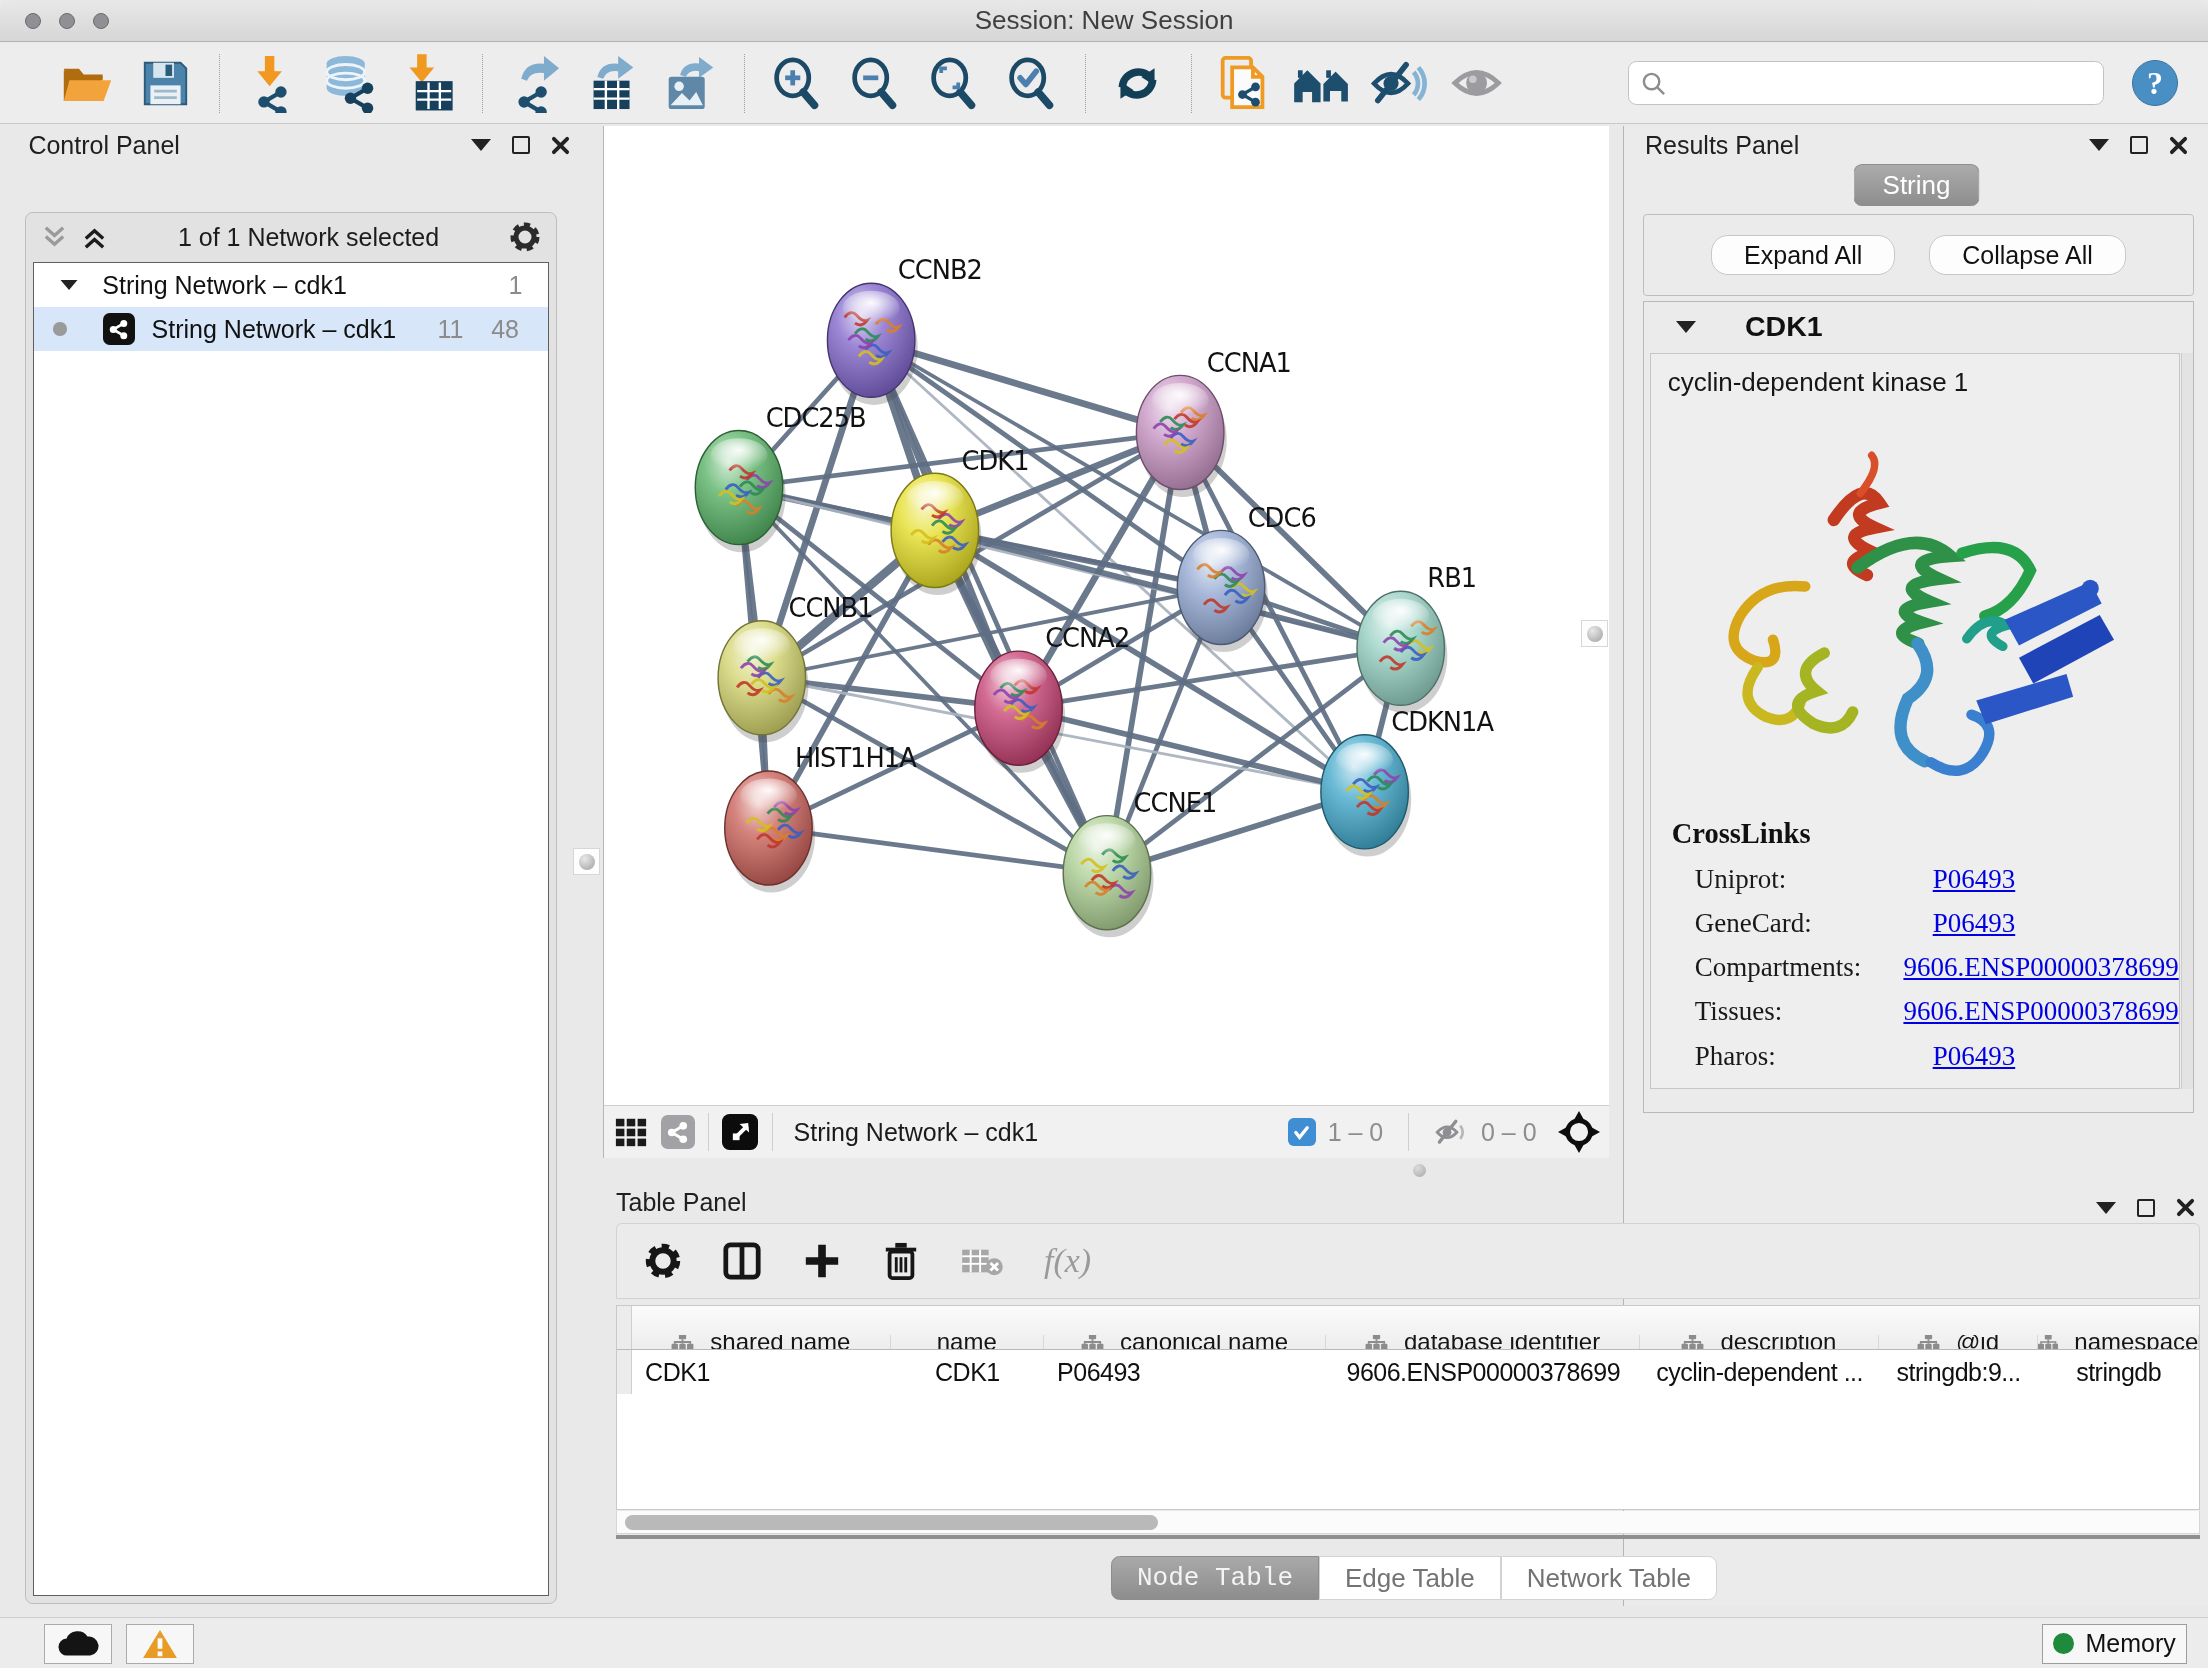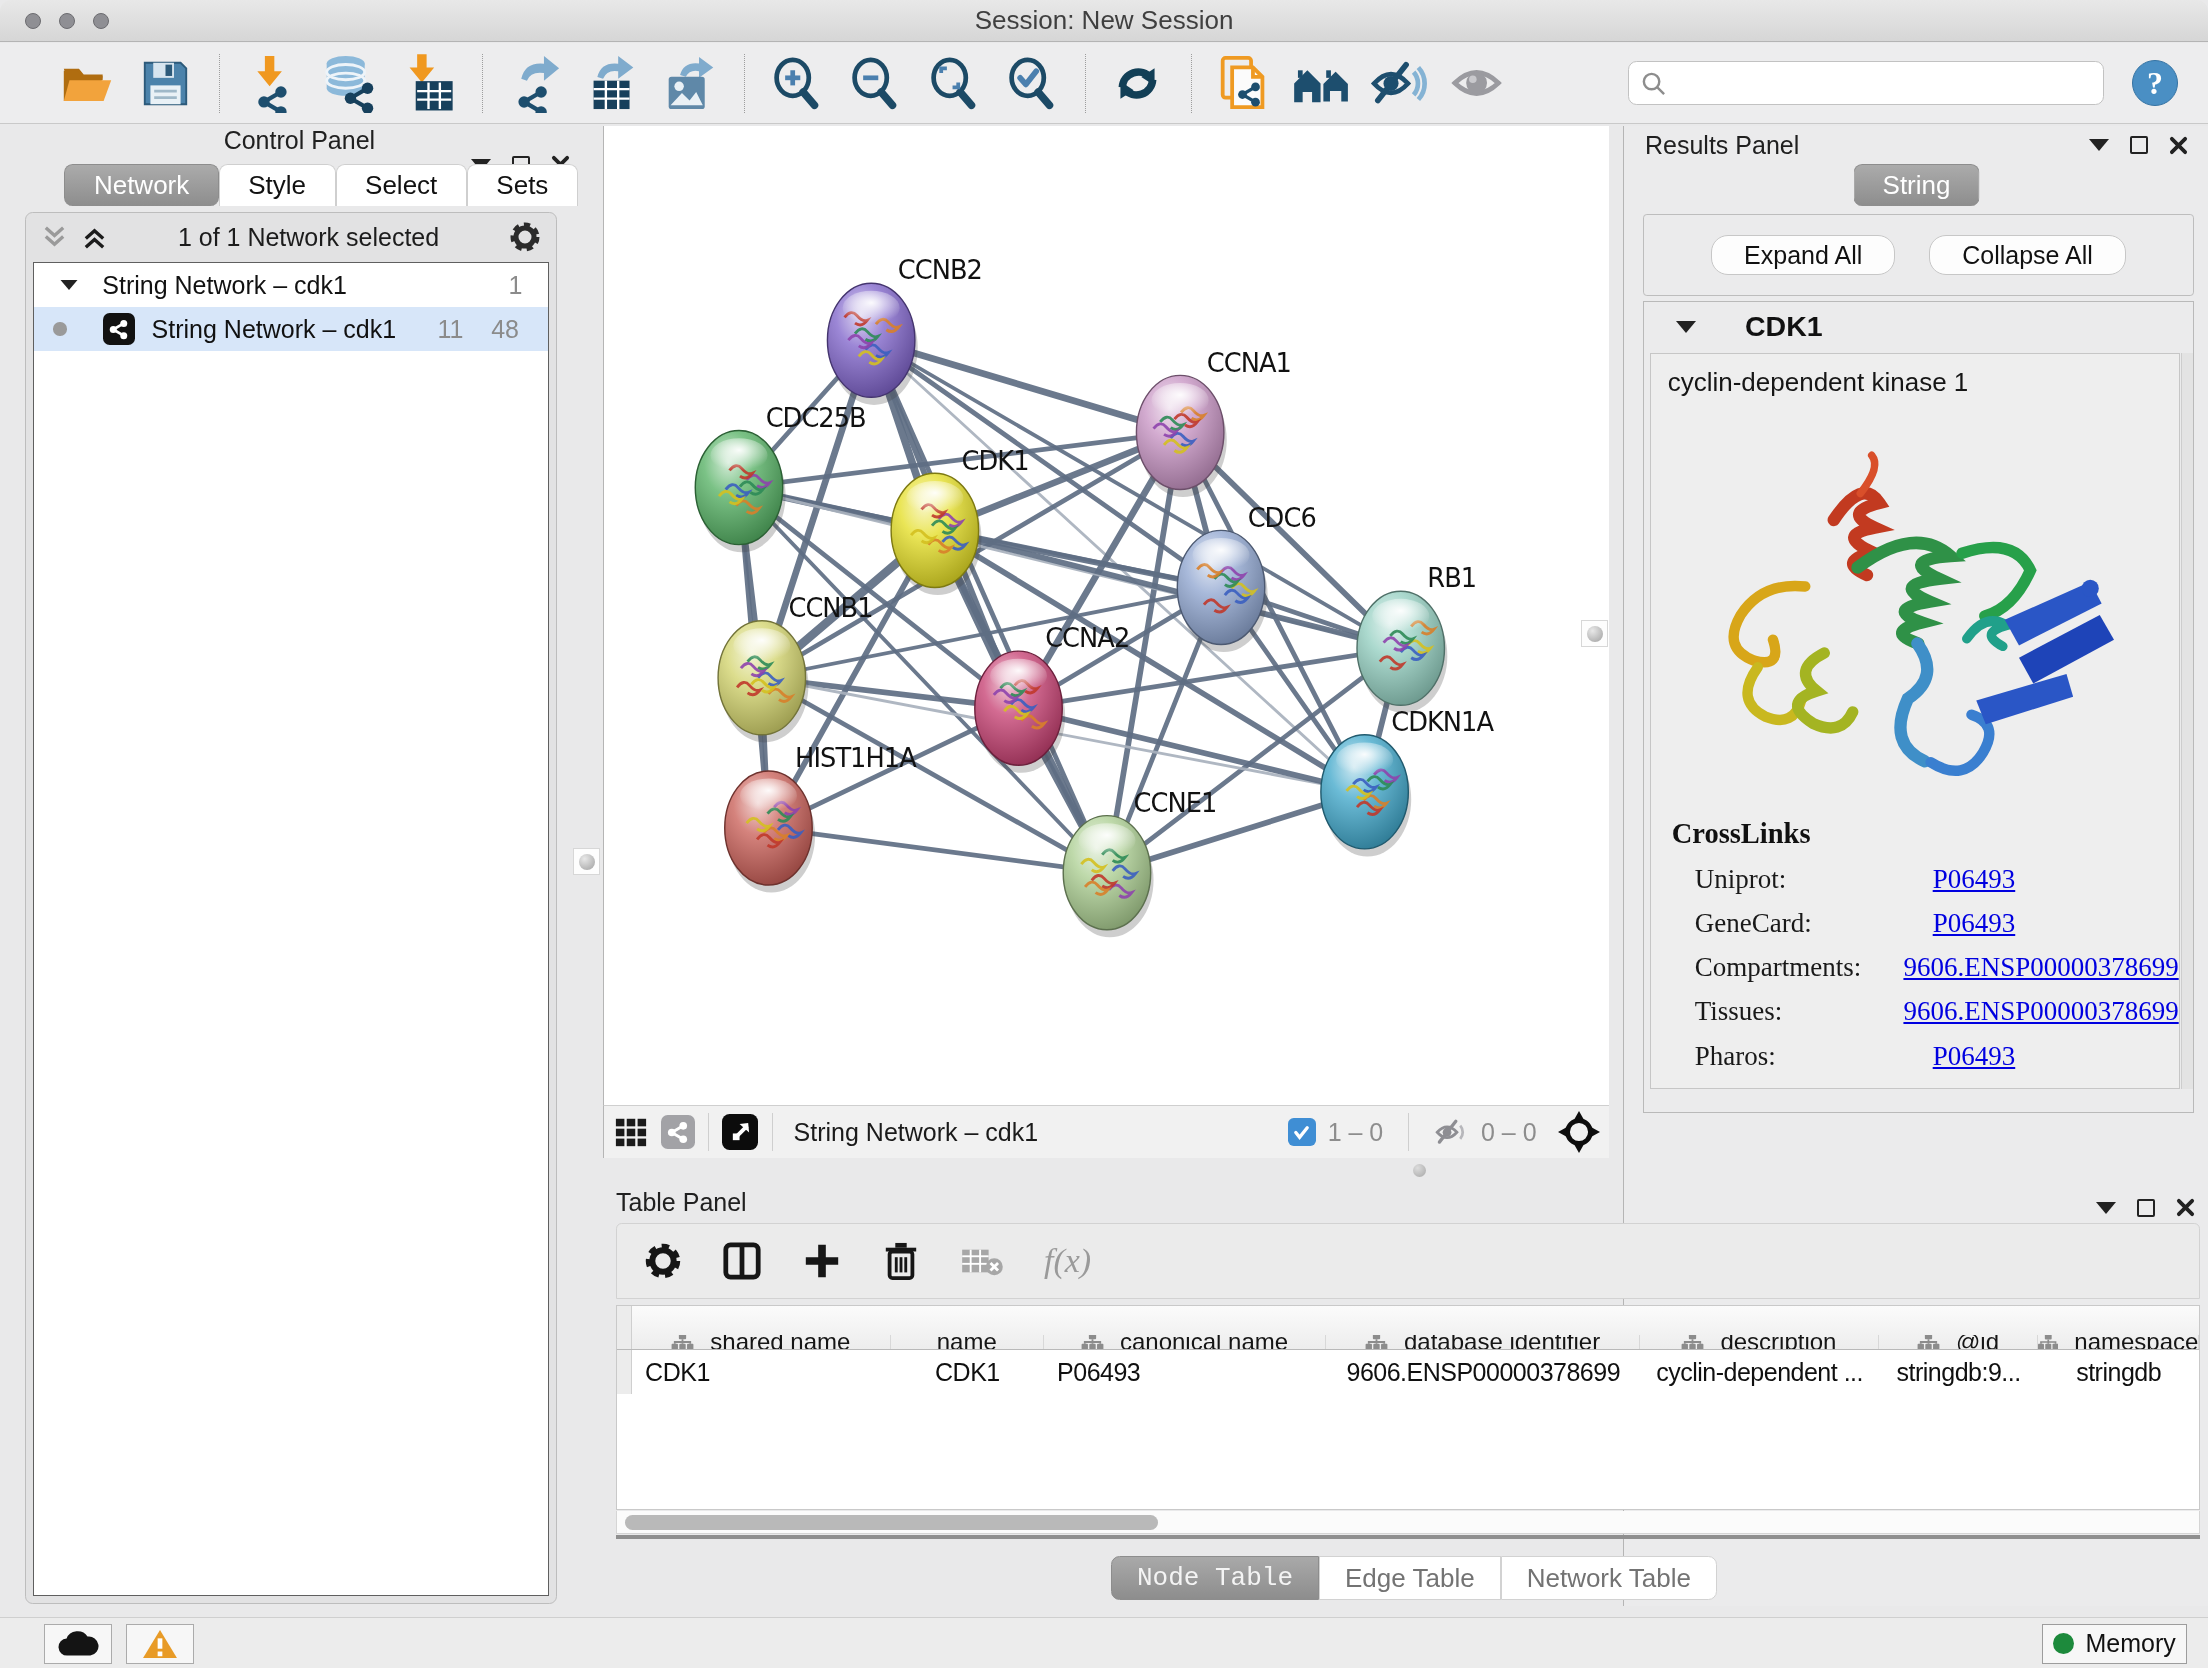--- a/index.html
+++ b/index.html
@@ -27,21 +27,21 @@
     font-weight:bold; font-family:"Liberation Serif",serif; display:flex; align-items:center; justify-content:center; margin-right:30px; border:1px solid #3573a3;}
 
   
   .panel-header { height:38px; display:flex; align-items:center; font-size:25px; color:#202020; }
   .ph-controls { margin-left:auto; display:flex; align-items:center; gap:21px; }
   .tri-down { width:0; height:0; border-left:10.5px solid transparent; border-right:10.5px solid transparent; border-top:12.4px solid #222; }
   .sq { width:18px; height:18px; border:2.4px solid #222; border-radius:1.9px; }
 
   
   .control-panel { position:absolute; left:11.4px; top:126px; width:559px; height:1480px; }
-  .cp-header { padding-left:17px;flex-direction:column; }
+  .cp-header { padding-left:17px; }
   .tabs-row { position:absolute; left:53px; top:38px; display:flex; }
   .tab { height:42px; padding:0 28.5px; display:flex; align-items:center; font-size:26px; background:#fff;
     border:1px solid #cfcfcf; border-bottom:none; border-radius:8.6px 8.6px 0 0; color:#111; }
   .tab.sel { background:linear-gradient(#ababab,#8d8d8d); color:#fff; border-color:#8d8d8d; border-radius:8.6px; }
   .cp-inner { position:absolute; left:13.3px; right:13.3px; top:86px; bottom:1.9px; background:#e2e2e3;
     border:1px solid #bdbdbd; border-radius:7.6px; }
   .cp-tree-toolbar { height:48px; display:flex; align-items:center; padding:0 15px; font-size:25px; color:#1c1c1c; }
   .cp-status { flex:1; text-align:center; }
   .cp-tree { position:absolute; left:7.6px; right:7.6px; top:49px; bottom:7.6px; background:#fff; border:1.9px solid #5f5f5f; overflow:hidden; }
   .tree-row { height:44px; display:flex; align-items:center; font-size:25px; color:#111; position:relative; }
@@ -330,26 +330,20 @@
   <div class="control-panel">
     <div class="panel-header cp-header">
       <span>Control Panel</span>
       <span class="ph-controls">
         <span class="tri-down"></span>
         <span class="sq"></span>
         <svg width="19" height="19" viewBox="0 0 20 20">
           <path d="M3,3 L17,17 M17,3 L3,17" stroke="#222" stroke-width="4" stroke-linecap="round"></path>
         </svg>
       </span>
-    </div>
-    <div class="tabs-row">
-      <div class="tab sel">Network</div>
-      <div class="tab">Style</div>
-      <div class="tab">Select</div>
-      <div class="tab">Sets</div>
     </div>
     <div class="cp-inner">
       <div class="cp-tree-toolbar">
         <svg width="27" height="27" viewBox="0 0 28 28">
           <path d="M5,4 l9,8 9,-8 M5,13 l9,8 9,-8" fill="none" stroke="#9a9a9a" stroke-width="3.5"></path>
         </svg>
         <svg width="27" height="27" viewBox="0 0 28 28" style="margin-left:13.3px">
           <path d="M5,24 l9,-8 9,8 M5,15 l9,-8 9,8" fill="none" stroke="#1c1c1c" stroke-width="3.5"></path>
         </svg>
         <span class="cp-status">1 of 1 Network selected</span>

